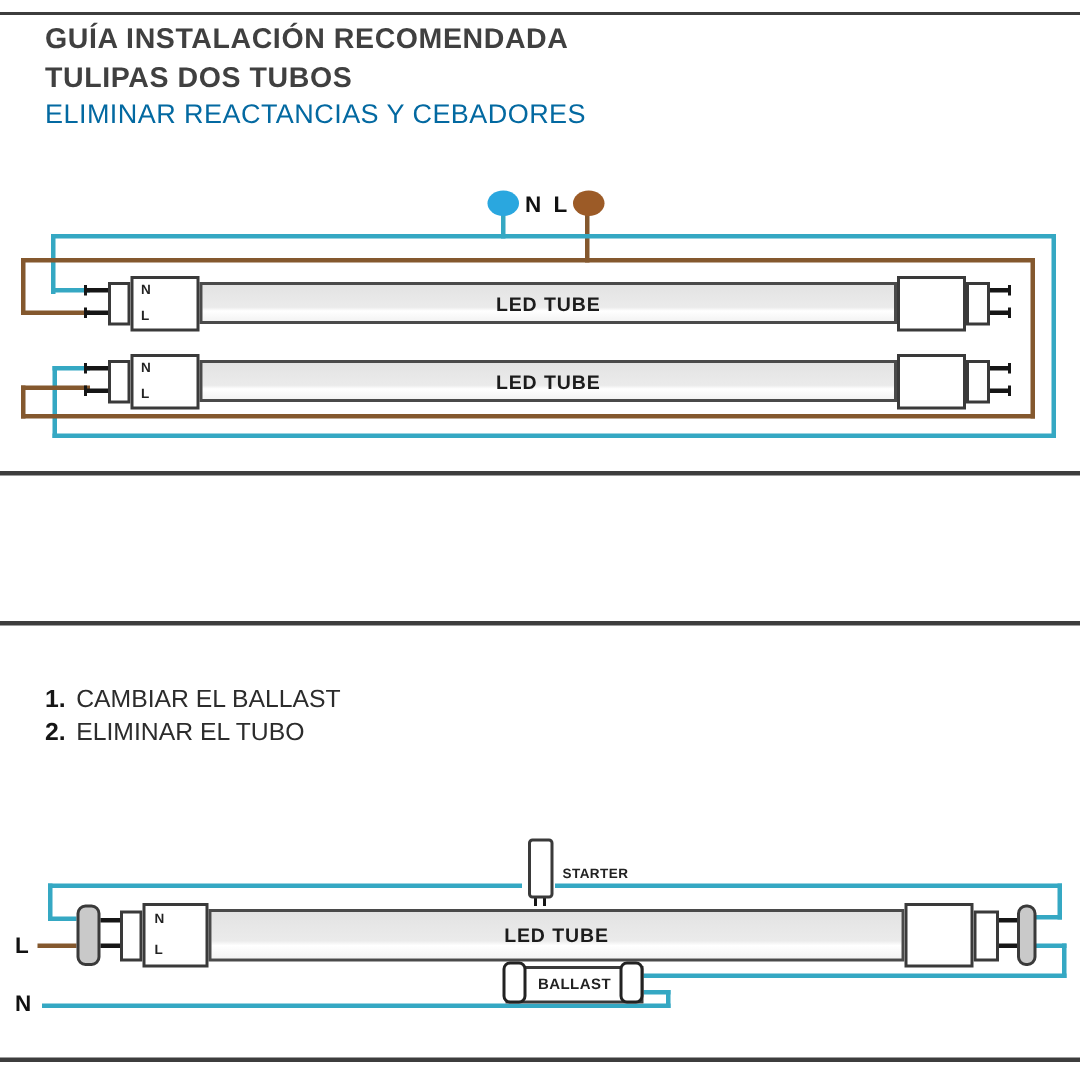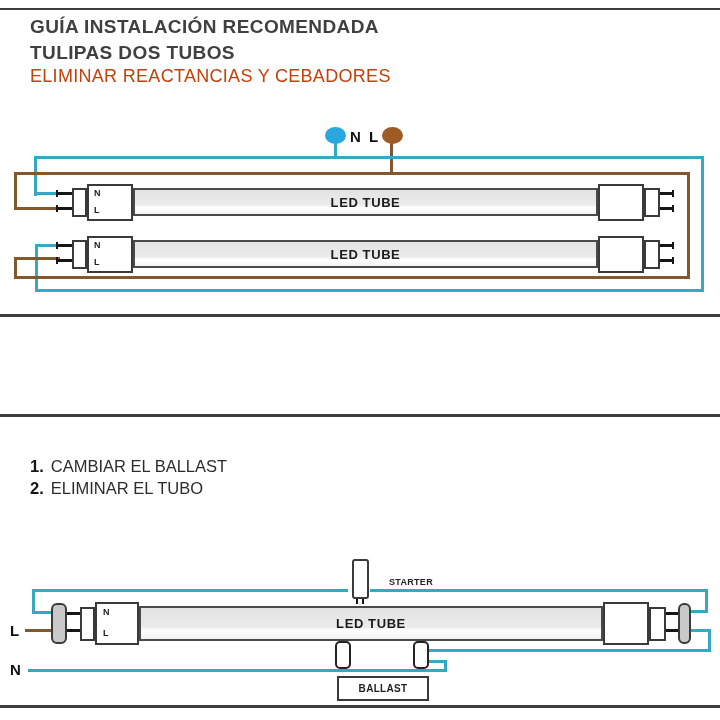--- a/index.html
+++ b/index.html
@@ -1,20 +1,20 @@
 <!DOCTYPE html>
 <html style="--wire_blue: #35a8c3; --wire_brown: #84582e; --dot_blue: #2aa7df; --dot_brown: #9c5b27; --socket_gray: #c9c9c9; --line_dark: #3d3d3d;"><head>
 <meta charset="utf-8">
 <style>
   html,body{margin:0;padding:0;background:#ffffff;}
   .canvas{
     position:relative; width:720px; height:720px; background:#ffffff;
     font-family:"Liberation Sans", sans-serif; color:#1d1d1d; overflow:hidden;
   }
-  .abs{position:absolute;margin-left:14px;}
+  .abs{position:absolute;}
   .rule{position:absolute; left:0; width:720px; background:var(--line_dark,#3d3d3d);}
   .w-b{position:absolute; background:var(--wire_blue,#35a8c3);}
   .w-br{position:absolute; background:var(--wire_brown,#84582e);}
   .pin{position:absolute; background:#161616;}
   .box{position:absolute; background:#ffffff; border:2px solid #3a3a3a; box-sizing:border-box;}
   .tube-body{
     position:absolute; box-sizing:border-box; border:2px solid #4a4a4a;
     background:linear-gradient(180deg,#e3e3e3 0%,#ebebeb 62%,#ffffff 72%,#f3f3f3 100%);
     display:flex; align-items:center; justify-content:center;
   }
@@ -24,21 +24,21 @@
     display:flex; flex-direction:column; justify-content:space-between;
     padding:3px 0 4px 5px; font-size:9px; font-weight:bold; color:#222; line-height:1;
   }
   .socket{
     position:absolute; box-sizing:border-box; border:2px solid #3a3a3a;
     background:var(--socket_gray,#c9c9c9); border-radius:6px;
   }
   .dot{position:absolute; border-radius:50%;}
   .supply-label{position:absolute; font-weight:bold; font-size:15px; color:#111; line-height:1;}
   .h-bold{position:absolute; font-weight:bold; color:#404040; line-height:1.2; white-space:nowrap;}
-  .h-reg{position:absolute; font-weight:normal; color:#c2410c; line-height:1.2; white-space:nowrap;}
+  .h-reg{position:absolute; font-weight:normal; color:#0369a1; line-height:1.2; white-space:nowrap;}
   .step{position:absolute; font-size:16.5px; color:#2c2c2c; white-space:nowrap;}
   .step b{color:#151515; margin-right:7px;}
   .small-cap{
     position:absolute; box-sizing:border-box; background:#ffffff;
     border:2.5px solid #222; border-radius:5px;
   }
   .comp-label{font-weight:bold; color:#222; line-height:1; white-space:nowrap;}
 </style>
 </head>
 <body>
@@ -154,19 +154,19 @@
   </div>
   <div class="tube-body" style="left:139px; top:606px; width:464px; height:35px;">
     <span class="tube-label">LED TUBE</span>
   </div>
   <div class="box" style="left:603px; top:602px; width:46px; height:43px;"></div>
   <div class="box" style="left:649px; top:607px; width:17px; height:34px;"></div>
   <div class="pin" style="left:666px; top:612px; width:12px; height:3px;"></div>
   <div class="pin" style="left:666px; top:629px; width:12px; height:3px;"></div>
   <div class="socket" style="left:678px; top:603px; width:13px; height:41px;"></div>
 
-  <div class="box" style="left:337px; top:644px; width:92px; height:25px; display:flex; align-items:center; justify-content:center;margin-top:32px;">
+  <div class="box" style="left:337px; top:644px; width:92px; height:25px; display:flex; align-items:center; justify-content:center;">
     <span class="comp-label" style="font-size:10px; letter-spacing:0.3px;">BALLAST</span>
   </div>
   <div class="small-cap" style="left:335px; top:641px; width:16px; height:28px;"></div>
   <div class="small-cap" style="left:413px; top:641px; width:16px; height:28px;"></div>
 
 </div>
 
 </body></html>

